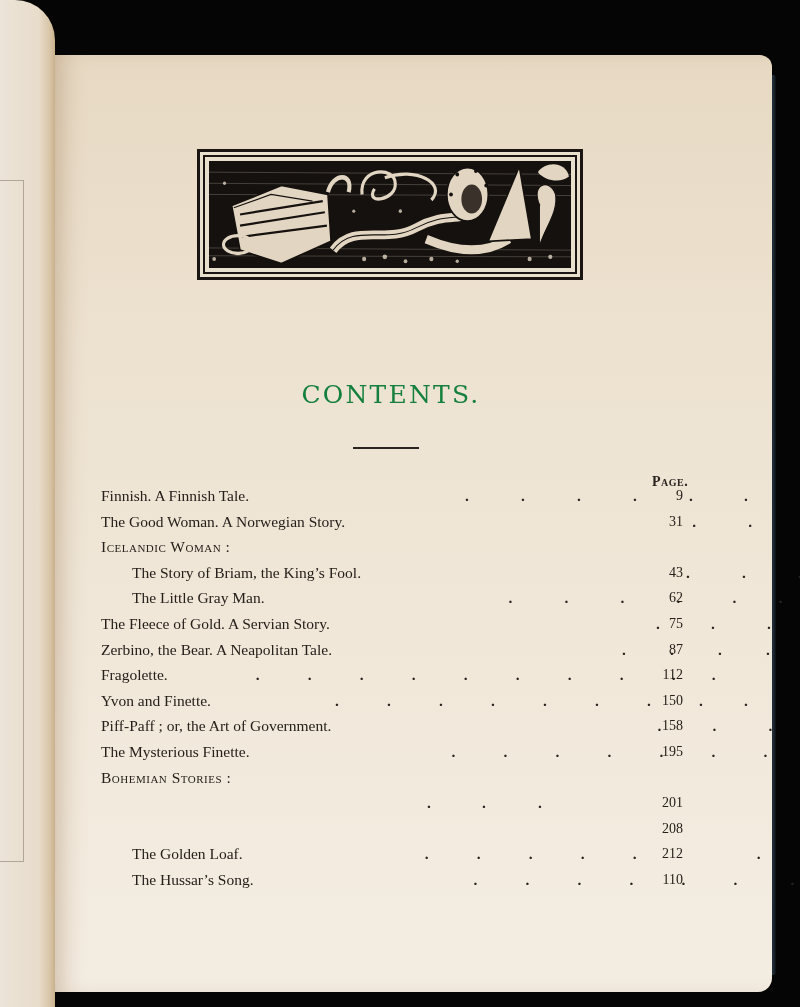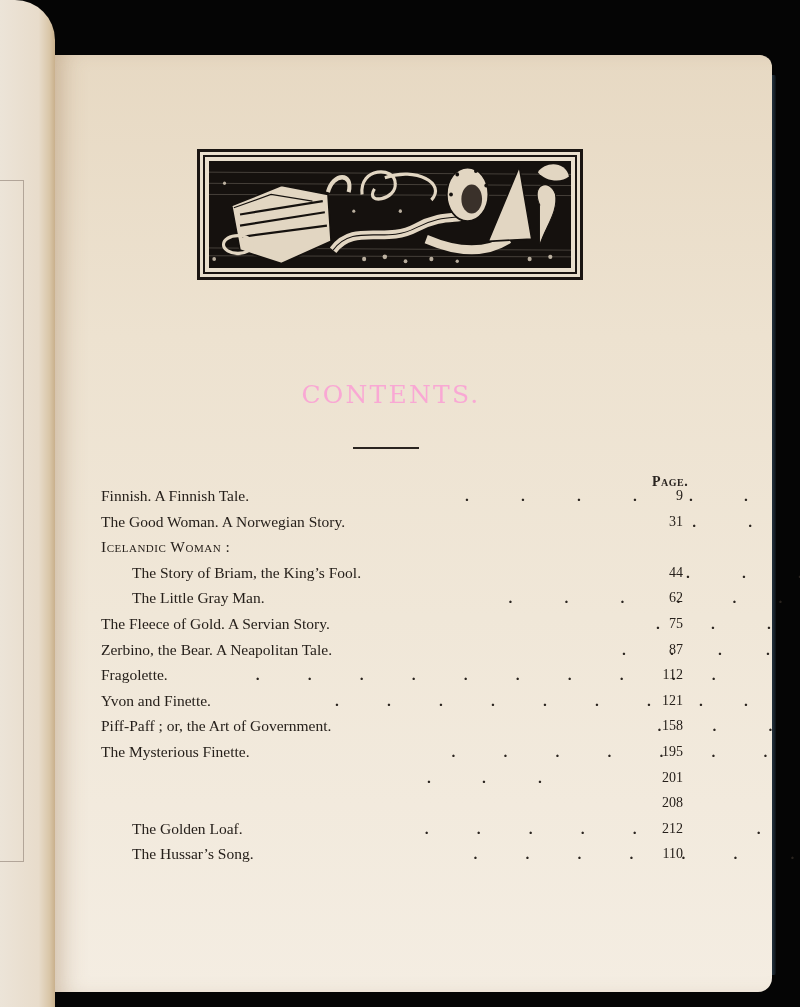--- a/index.html
+++ b/index.html
@@ -36,21 +36,21 @@
       position: absolute; left: 3px; top: 3px; right: 3px; bottom: 3px;
       border: 2px solid #1a1512;
     }
     .headpiece .inner2 {
       position: absolute; left: 9px; top: 9px; right: 9px; bottom: 9px;
       background: #15110e; overflow: hidden;
     }
     .headpiece svg { width: 100%; height: 100%; display: block; }
     .title {
       position: absolute; left: 0; width: 782px; top: 380px; text-align: center;
-      font-size: 25px; letter-spacing: 2.2px; color: #f9a8d4;
+      font-size: 25px; letter-spacing: 2.2px; color: #15803d;
       font-family: "DejaVu Serif", serif; font-weight: normal;
     }
     .rule {
       position: absolute; left: 353px; top: 447px; width: 66px; height: 2px; background: #2a2420;
     }
     .page-label {
       position: absolute; left: 652px; top: 474px; font-size: 14px; font-weight: bold;
       color: #2a2420; letter-spacing: 0.5px; font-variant: small-caps;
     }
     .toc { position: absolute; left: 101px; top: 483px; width: 582px; }
@@ -151,21 +151,21 @@
       </span><span class="pg">9</span></div>
     <div class="row"><span class="entry-title">The Good Woman.  A Norwegian Story.</span><span class="dots">
         <span style="left: 347px;">.</span>
         <span style="left: 403px;">.</span>
       </span><span class="pg">31</span></div>
     <div class="row section"><span class="entry-title">Icelandic Woman :</span></div>
     <div class="row indent"><span class="entry-title">The Story of Briam, the King’s Fool.</span><span class="dots">
         <span style="left: 325px;">.</span>
         <span style="left: 381px;">.</span>
         <span style="left: 437px;">.</span>
-      </span><span class="pg">44</span></div>
+      </span><span class="pg">43</span></div>
     <div class="row indent"><span class="entry-title">The Little Gray Man.</span><span class="dots">
         <span style="left: 244px;">.</span>
         <span style="left: 300px;">.</span>
         <span style="left: 356px;">.</span>
         <span style="left: 412px;">.</span>
         <span style="left: 468px;">.</span>
         <span style="left: 514px;">.</span>
       </span><span class="pg">62</span></div>
     <div class="row"><span class="entry-title">The Fleece of Gold.  A Servian Story.</span><span class="dots">
         <span style="left: 326px;">.</span>
@@ -193,35 +193,36 @@
     <div class="row"><span class="entry-title">Yvon and Finette.</span><span class="dots">
         <span style="left: 124px;">.</span>
         <span style="left: 176px;">.</span>
         <span style="left: 228px;">.</span>
         <span style="left: 280px;">.</span>
         <span style="left: 332px;">.</span>
         <span style="left: 384px;">.</span>
         <span style="left: 436px;">.</span>
         <span style="left: 488px;">.</span>
         <span style="left: 533px;">.</span>
-      </span><span class="pg">121</span></div>
+      </span><span class="pg">150</span></div>
     <div class="row"><span class="entry-title">Piff-Paff ; or, the Art of Government.</span><span class="dots">
         <span style="left: 326px;">.</span>
         <span style="left: 381px;">.</span>
         <span style="left: 437px;">.</span>
       </span><span class="pg">158</span></div>
     <div class="row"><span class="entry-title">The Mysterious Finette.</span><span class="dots">
         <span style="left: 202px;">.</span>
         <span style="left: 254px;">.</span>
         <span style="left: 306px;">.</span>
         <span style="left: 358px;">.</span>
         <span style="left: 410px;">.</span>
         <span style="left: 462px;">.</span>
         <span style="left: 514px;">.</span>
       </span><span class="pg">195</span></div>
+    <div class="row section"><span class="entry-title">Bohemian Stories :</span></div>
     <div class="row indent"><span class="dots">
         <span style="left: 326px;">.</span>
         <span style="left: 381px;">.</span>
         <span style="left: 437px;">.</span>
       </span><span class="pg">201</span></div>
     <div class="row indent"><span class="dots"></span><span class="pg">208</span></div>
     <div class="row indent"><span class="entry-title">The Golden Loaf.</span><span class="dots">
         <span style="left: 182px;">.</span>
         <span style="left: 234px;">.</span>
         <span style="left: 286px;">.</span>

